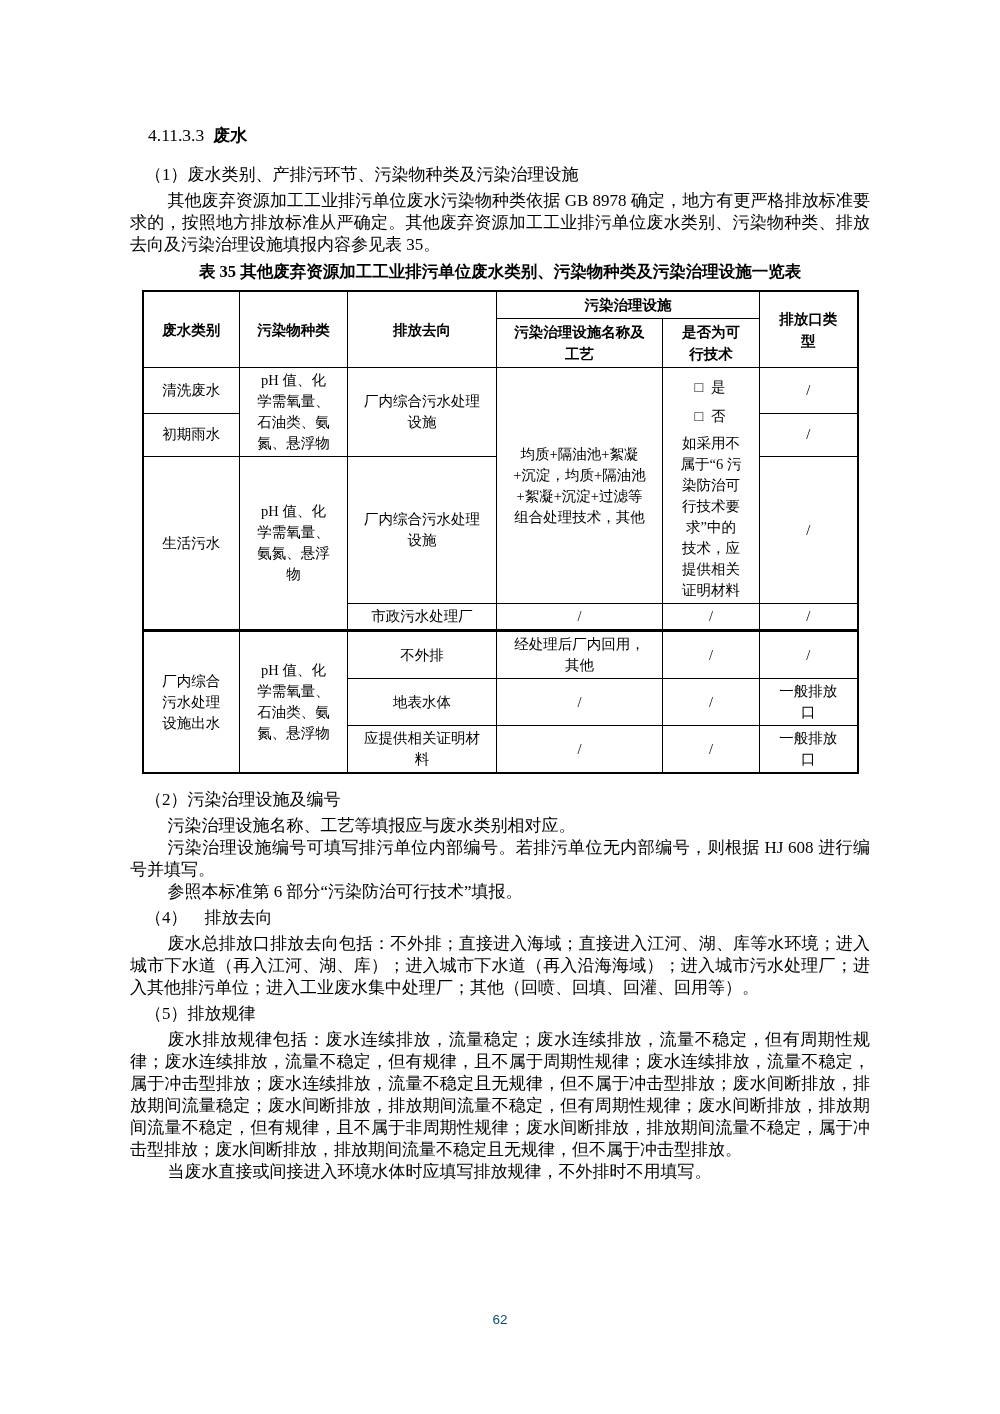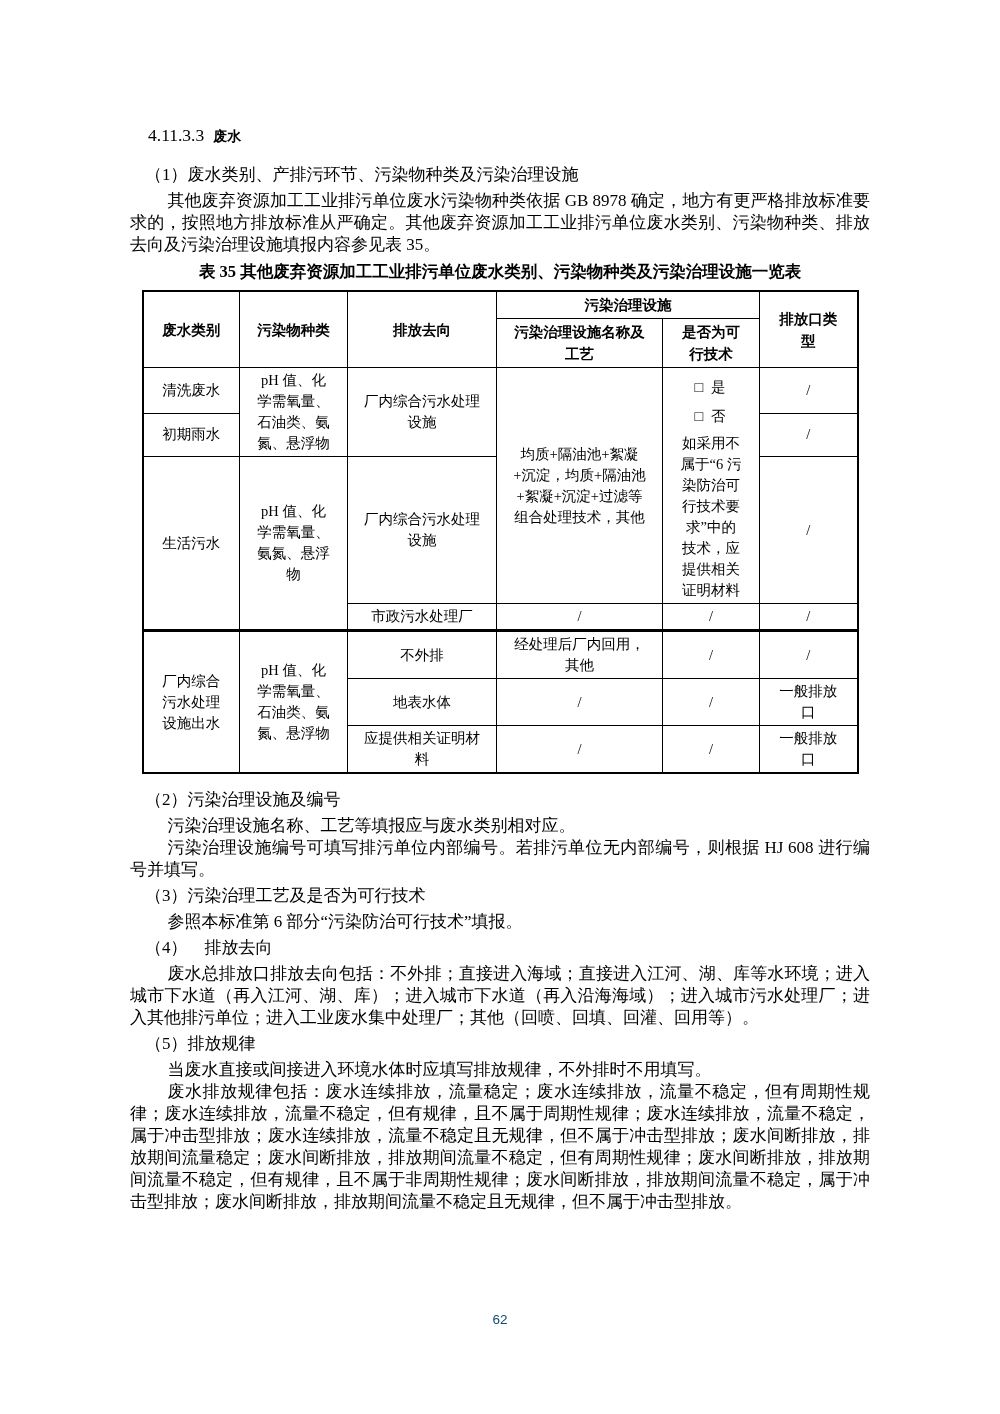--- a/index.html
+++ b/index.html
@@ -12,21 +12,21 @@
     background: #ffffff;
     color: #000000;
     font-family: "Liberation Serif", "DejaVu Serif", serif;
     font-size: 17px;
     line-height: 30px;
     padding: 120px 130px 0 130px;
     overflow: hidden;
   }
   .heading { font-size: 17.5px; line-height: 30px; margin: 0 0 8px 18px; font-weight: normal; }
   .heading .num { font-weight: normal; margin-right: 9px; }
-  .heading .ttl { font-weight: bold; font-family: Liberation Mono, monospace; font-size: 14px; text-align: right; }
+  .heading .ttl { font-weight: bold; font-family: Liberation Mono, monospace; font-size: 17px; text-align: right; }
   .item { margin-left: 15px; line-height: 30px; }
   .para { text-align: justify; text-indent: 2.2em; line-height: 22px; }
   .caption {
     text-align: center; font-weight: bold; font-size: 16.5px;
     line-height: 26px; margin-top: 3px;
     font-family: "Liberation Serif", "DejaVu Serif", serif;
   }
   table.t35 {
     width: 715px; margin: 5px auto 0 auto;
     border-collapse: collapse; table-layout: fixed;
@@ -154,24 +154,23 @@
         <td>/</td>
         <td>一般排放口</td>
       </tr>
     </tbody>
   </table>
 
   <div class="item gap-after-table">（2）污染治理设施及编号</div>
   <p class="para">污染治理设施名称、工艺等填报应与废水类别相对应。</p>
   <p class="para">污染治理设施编号可填写排污单位内部编号。若排污单位无内部编号，则根据 HJ 608 进行编号并填写。</p>
 
-  <div class="item">（3）污染治理工艺及是否为可行技术</div>
   <p class="para">参照本标准第 6 部分“污染防治可行技术”填报。</p>
 
   <div class="item">（4）　排放去向</div>
   <p class="para">废水总排放口排放去向包括：不外排；直接进入海域；直接进入江河、湖、库等水环境；进入城市下水道（再入江河、湖、库）；进入城市下水道（再入沿海海域）；进入城市污水处理厂；进入其他排污单位；进入工业废水集中处理厂；其他（回喷、回填、回灌、回用等）。</p>
 
   <div class="item">（5）排放规律</div>
+  <p class="para">废水排放规律包括：废水连续排放，流量稳定；废水连续排放，流量不稳定，但有周期性规律；废水连续排放，流量不稳定，但有规律，且不属于周期性规律；废水连续排放，流量不稳定，属于冲击型排放；废水连续排放，流量不稳定且无规律，但不属于冲击型排放；废水间断排放，排放期间流量稳定；废水间断排放，排放期间流量不稳定，但有周期性规律；废水间断排放，排放期间流量不稳定，但有规律，且不属于非周期性规律；废水间断排放，排放期间流量不稳定，属于冲击型排放；废水间断排放，排放期间流量不稳定且无规律，但不属于冲击型排放。</p>
   <p class="para">当废水直接或间接进入环境水体时应填写排放规律，不外排时不用填写。</p>
-  <p class="para">废水排放规律包括：废水连续排放，流量稳定；废水连续排放，流量不稳定，但有周期性规律；废水连续排放，流量不稳定，但有规律，且不属于周期性规律；废水连续排放，流量不稳定，属于冲击型排放；废水连续排放，流量不稳定且无规律，但不属于冲击型排放；废水间断排放，排放期间流量稳定；废水间断排放，排放期间流量不稳定，但有周期性规律；废水间断排放，排放期间流量不稳定，但有规律，且不属于非周期性规律；废水间断排放，排放期间流量不稳定，属于冲击型排放；废水间断排放，排放期间流量不稳定且无规律，但不属于冲击型排放。</p>
 
   <div class="footer">62</div>
 </div>
 
 </body></html>

